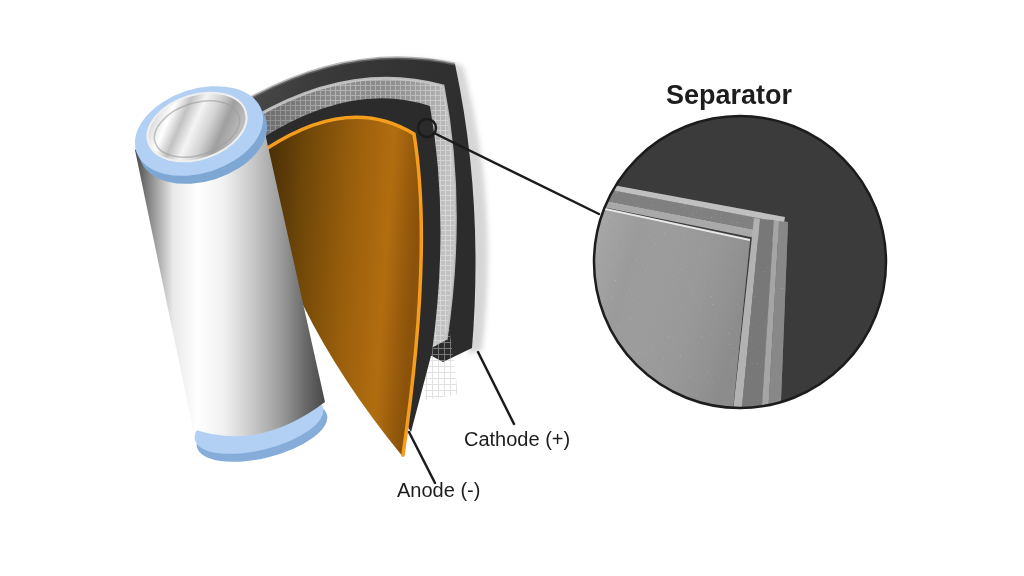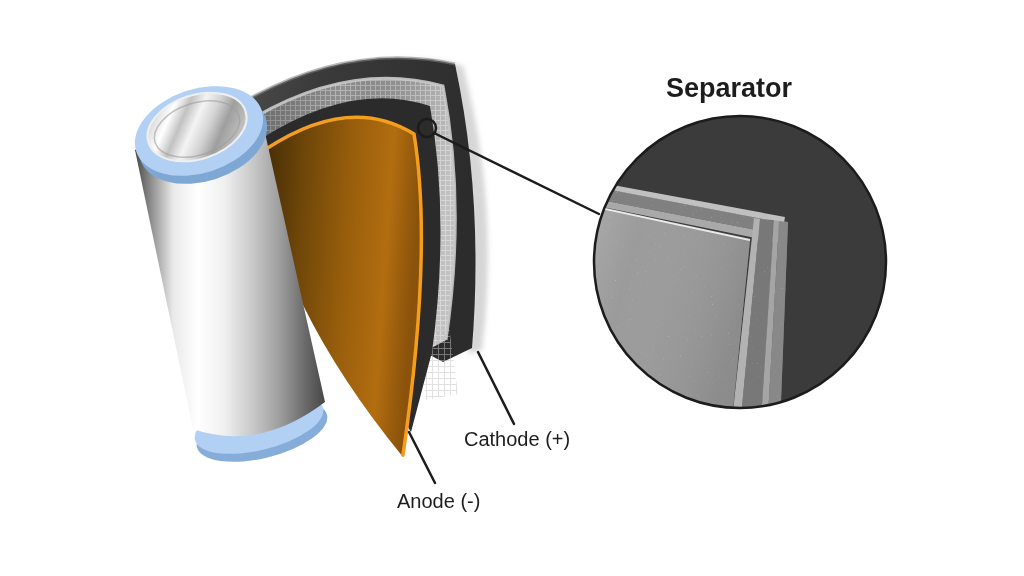--- a/index.html
+++ b/index.html
@@ -13,23 +13,23 @@
   #artwork{position:absolute;left:0;top:0;}
   .lbl{
     position:absolute;
     color:var(--label-ink,#1d1d1d);
     font-size:20px;
     line-height:1.1;
     white-space:nowrap;
     user-select:none;
   }
   .lbl.bold{font-weight:bold;font-size:27px;}
-  #separator-label{left:629px;top:74px;width:200px;text-align:center;}
+  #separator-label{left:629px;top:81px;width:200px;text-align:center;}
   #cathode-label{left:464px;top:428px;}
-  #anode-label{left:397px;top:490px;}
+  #anode-label{left:397px;top:479px;}
   .callout{stroke:var(--callout-line,#1c1c1c);stroke-width:2.5;fill:none;stroke-linecap:round;}
   .inset-ring{stroke:var(--callout-line,#161616);stroke-width:2.5;fill:none;}
 </style>
 </head>
 <body>
 
 <div id="stage">
 
   <svg id="artwork" width="1024" height="576" viewBox="0 0 1024 576" xmlns="http://www.w3.org/2000/svg">
     <defs>

